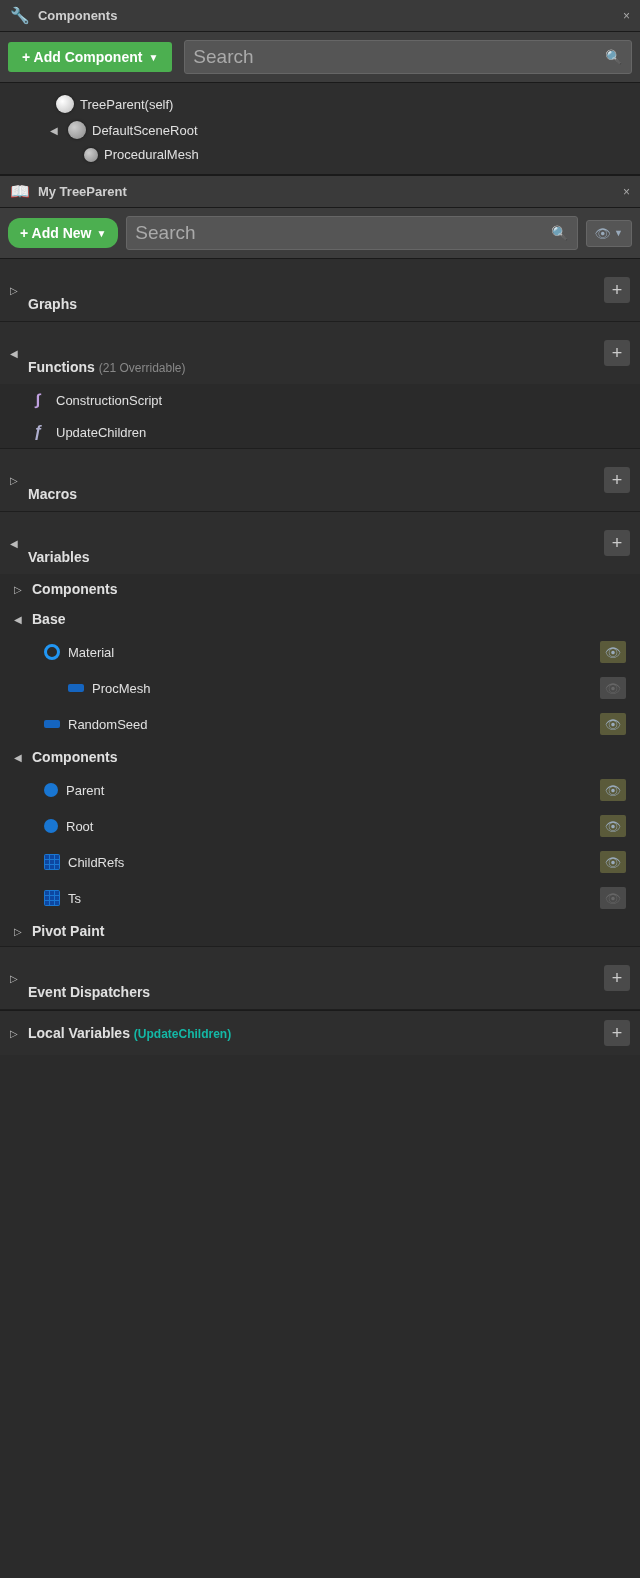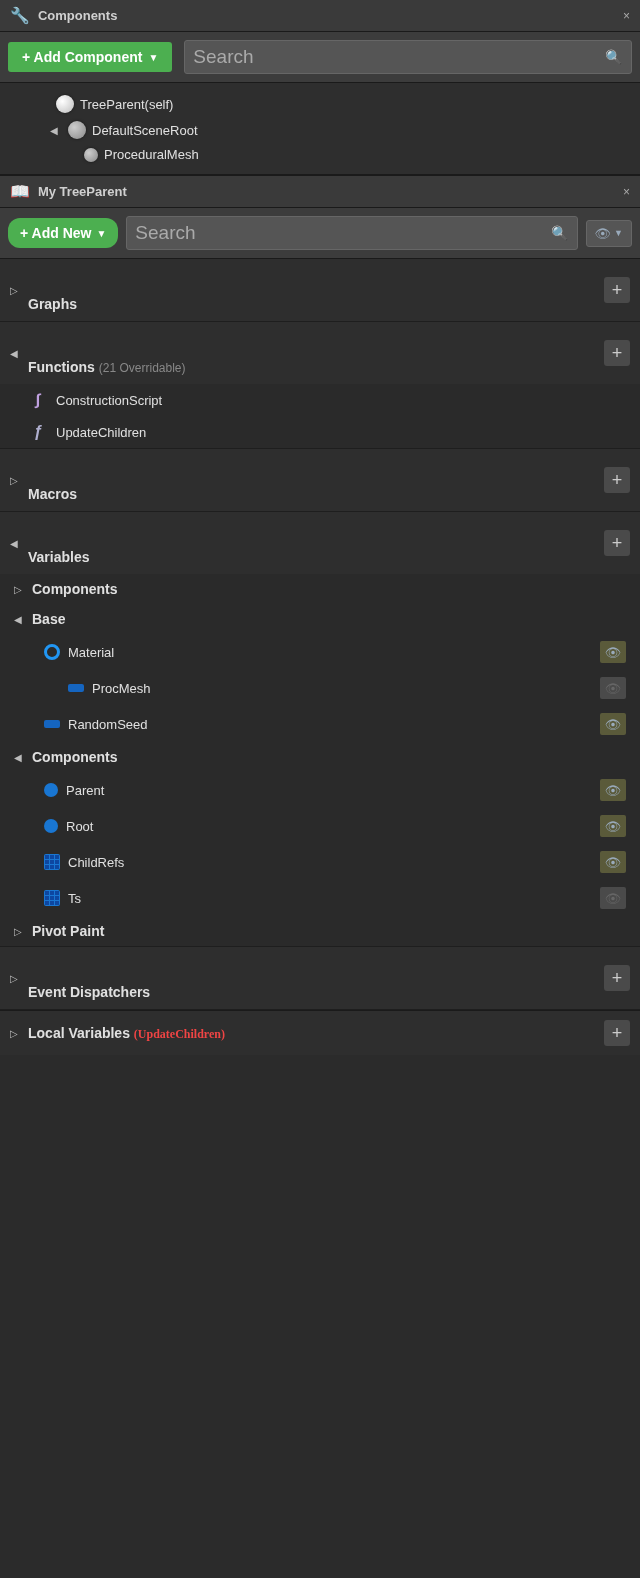--- a/index.html
+++ b/index.html
@@ -316,22 +316,21 @@
       border-top: 1px solid #1a1a1a;
     }
     .bottom-title {
       font-size: 14px;
       font-weight: bold;
       color: #e0e0e0;
       flex: 1;
     }
     .bottom-subtitle {
       font-size: 12px;
-      color: #ef4444;
-      font-family: Liberation Serif, serif;
+      color: #14b8a6;
     }
   </style>
 </head>
 <body>
 
 <div>
   <div class="panel-header">
     <span class="panel-icon">🔧</span>
     <span class="panel-title">Components</span>
     <span class="close-btn">×</span>

